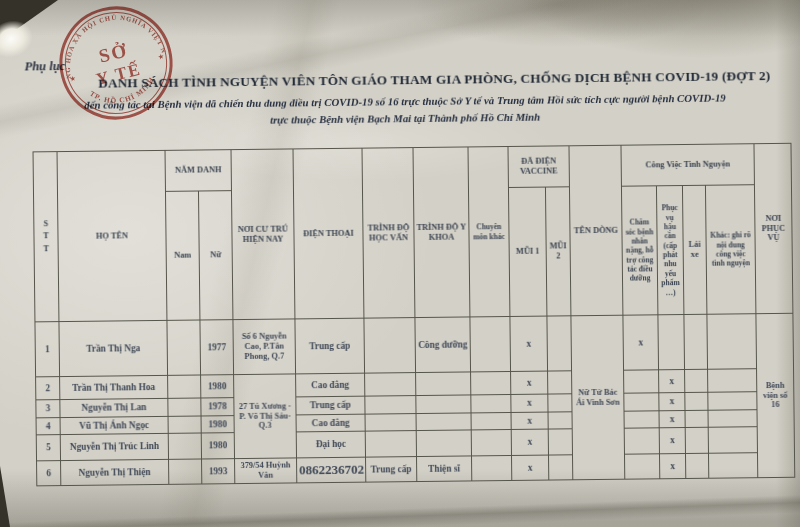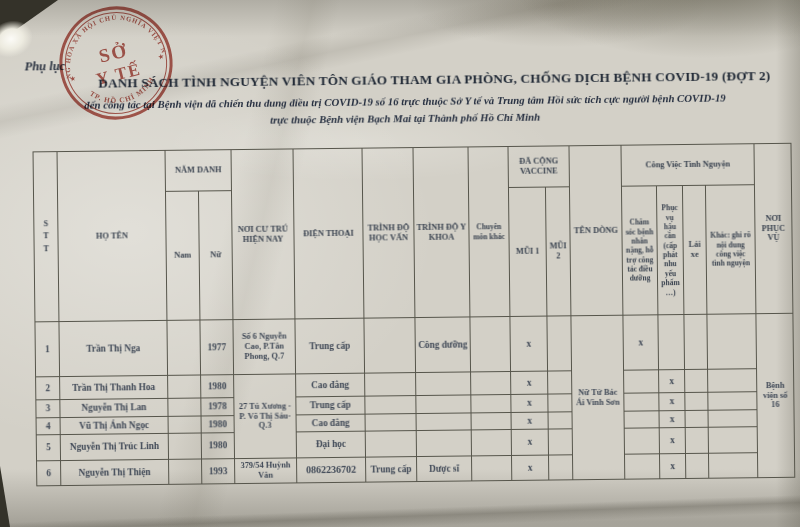--- a/index.html
+++ b/index.html
@@ -40,21 +40,21 @@
     mix-blend-mode:multiply;}
   
   table.tbl{position:absolute;left:34px;top:147px;width:758px;border-collapse:collapse;
     table-layout:fixed;color:#3f4856;}
   .tbl th,.tbl td{border:1px solid #56554b;font-weight:bold;padding:0 2px;overflow:hidden;
     text-align:center;vertical-align:middle;}
   .tbl th{font-size:8.3px;line-height:1.2;color:#39424f;}
   .tbl th.small{font-size:7.5px;line-height:1.25;}
   .tbl td{font-size:9.3px;line-height:1.12;}
   .tbl td.addr{font-size:8.4px;line-height:1.18;}
-  .tbl td.phone{font-size:10px;margin-left:36px;}
+  .tbl td.phone{font-size:13px;margin-left:36px;}
   th.vstt{white-space:pre-line;line-height:1.5;}
 </style>
 </head>
 <body>
 
 <div class="photo">
   <div class="paper"></div>
   <div class="corner-tl"></div>
   <div class="glare"></div>
   <div class="edge-bl"></div>
@@ -92,21 +92,21 @@
         <th rowspan="2" class="vstt">S
 T
 T</th>
         <th rowspan="2">HỌ TÊN</th>
         <th colspan="2">NĂM DANH</th>
         <th rowspan="2">NƠI CƯ TRÚ HIỆN NAY</th>
         <th rowspan="2">ĐIỆN THOẠI</th>
         <th rowspan="2">TRÌNH ĐỘ HỌC VẤN</th>
         <th rowspan="2">TRÌNH ĐỘ Y KHOA</th>
         <th rowspan="2" class="small">Chuyên môn khác</th>
-        <th colspan="2">ĐÃ CỘNG VACCINE</th>
+        <th colspan="2">ĐÃ ĐIỆN VACCINE</th>
         <th rowspan="2">TÊN DÒNG</th>
         <th colspan="4">Công Việc Tình Nguyện</th>
         <th rowspan="2">NƠI PHỤC VỤ</th>
       </tr>
       <tr style="height:129px">
         <th>Nam</th>
         <th>Nữ</th>
         <th>MŨI 1</th>
         <th>MŨI 2</th>
         <th class="small">Chăm sóc bệnh nhân nặng, hỗ trợ công tác điều dưỡng</th>
@@ -200,21 +200,21 @@
         <td></td>
       </tr>
       <tr style="height:25px">
         <td>6</td>
         <td>Nguyễn Thị Thiện</td>
         <td></td>
         <td>1993</td>
         <td class="addr">379/54 Huỳnh Văn</td>
         <td class="phone">0862236702</td>
         <td>Trung cấp</td>
-        <td>Dược sĩ</td>
+        <td>Thiện sĩ</td>
         <td></td>
         <td>x</td>
         <td></td>
         <td></td>
         <td>x</td>
         <td></td>
         <td></td>
       </tr>
     </tbody>
       </table>

